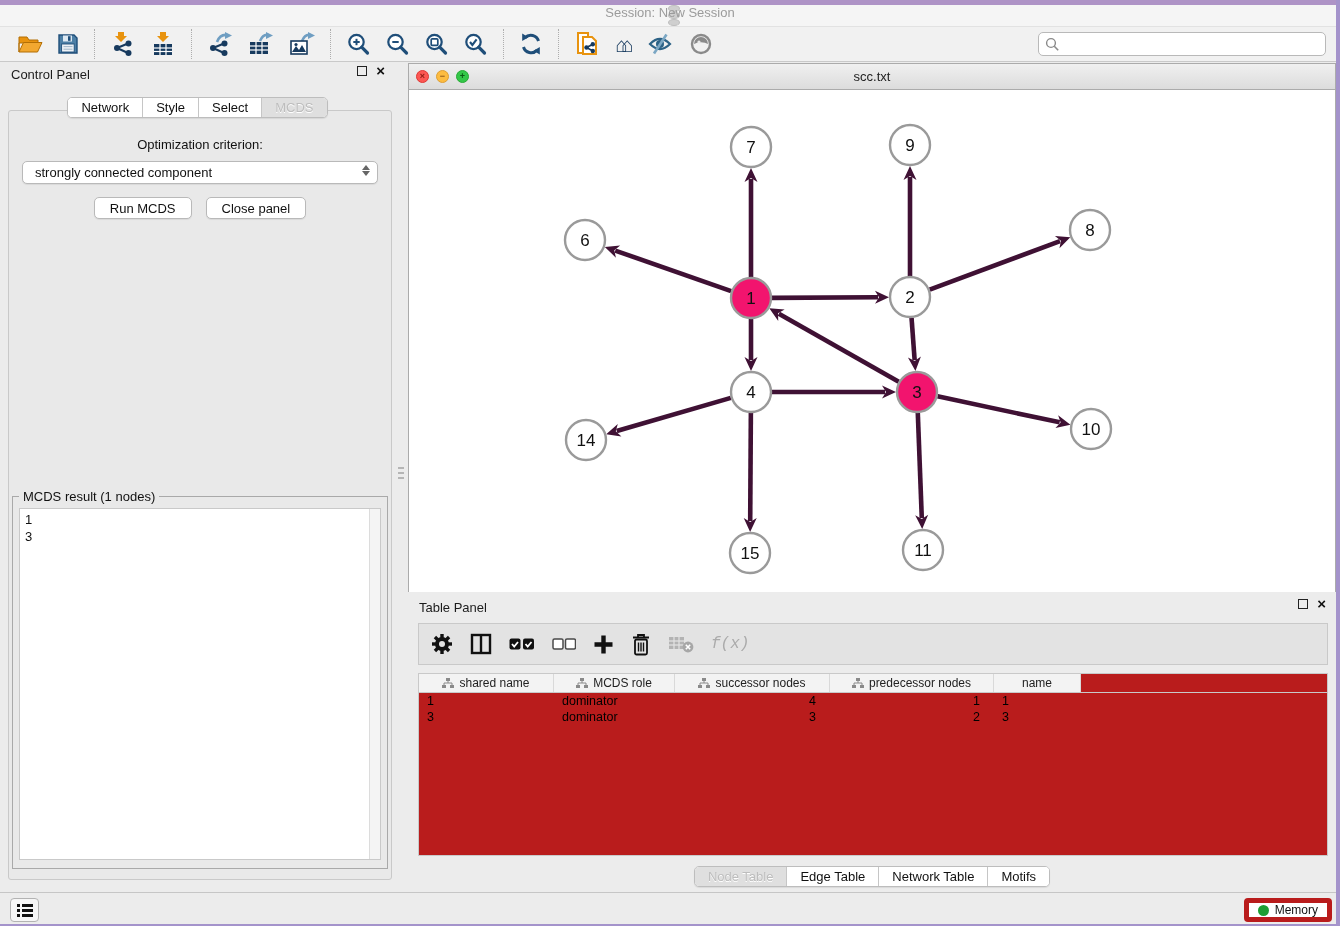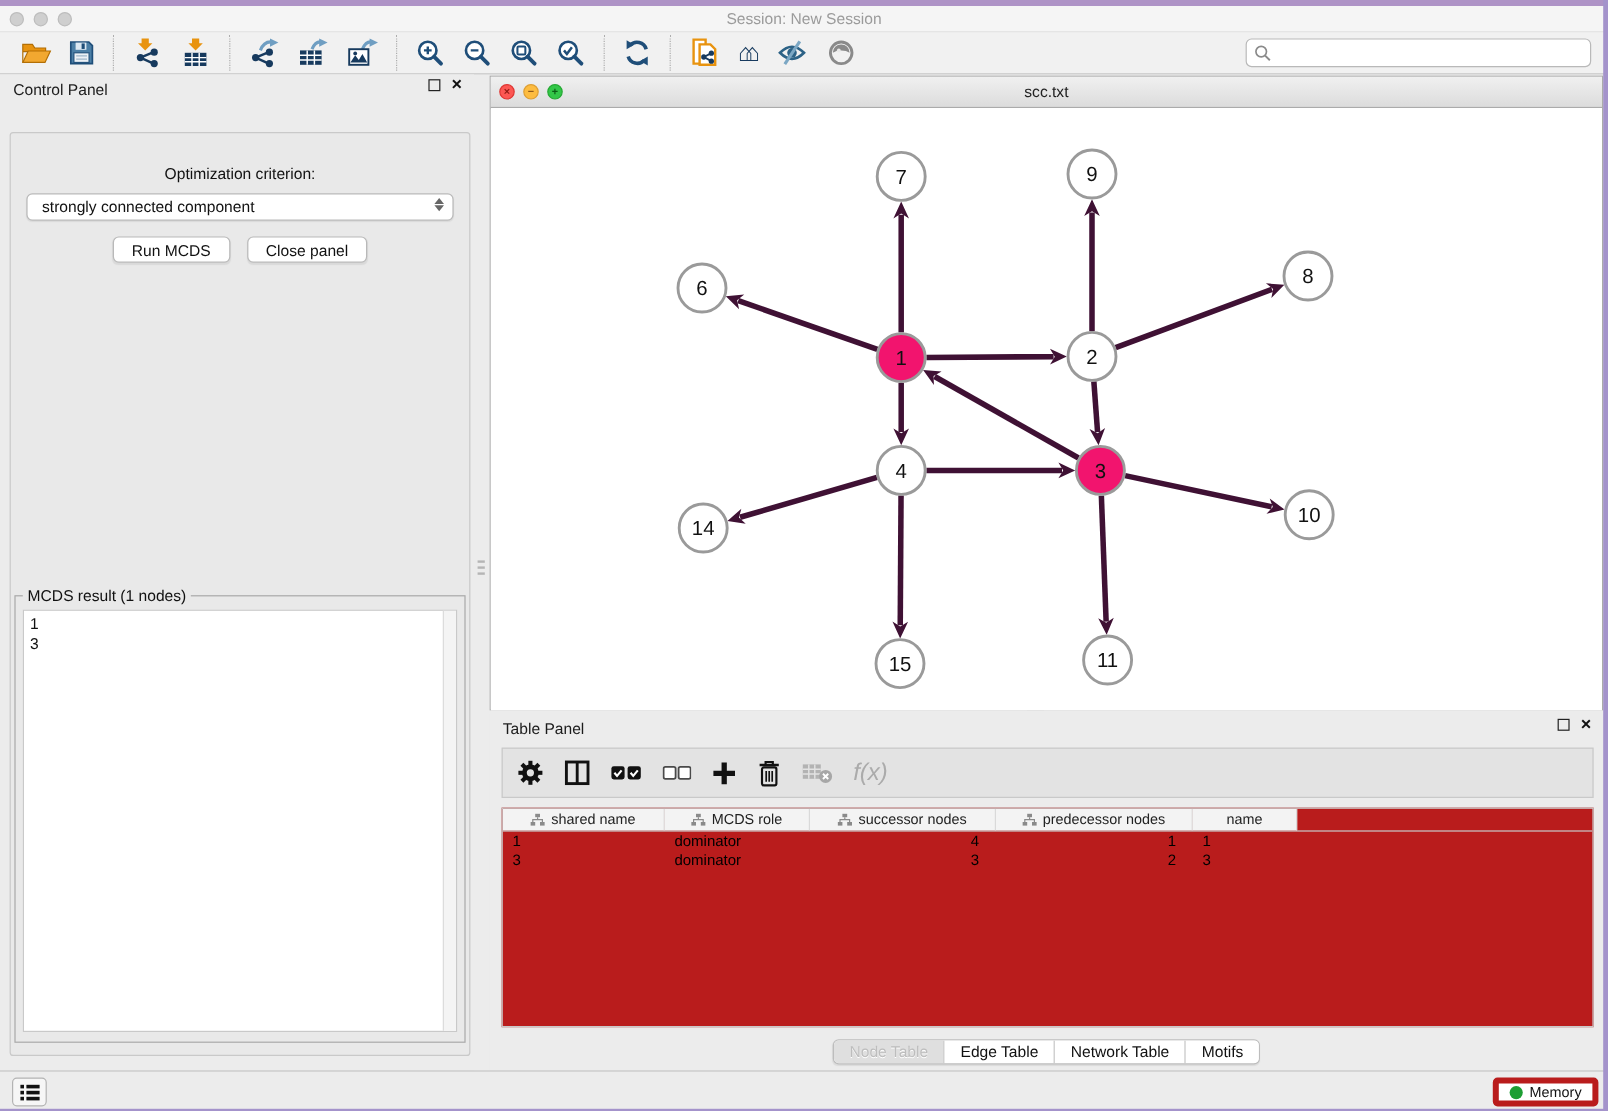--- a/index.html
+++ b/index.html
@@ -4,21 +4,21 @@
 <style>
   * { margin:0; padding:0; box-sizing:border-box; }
   html,body { width:1340px; height:926px; }
   body { font-family:"Liberation Sans", sans-serif; background:#ECECEC; position:relative; overflow:hidden; font-size:13px; color:#111; }
   .frame-strip { position:absolute; background:#AE93C6; z-index:50; }
   #strip-top { top:0; left:0; width:1340px; height:5px; }
   #strip-right { top:0; right:0; width:4px; height:926px; background:#A493CB; }
   #strip-bottom { bottom:0; left:0; width:1340px; height:2px; background:#A493CB; }
 
   
-  .titlebar { position:absolute; top:5px; left:0; width:1340px; height:22px; background:#F5F5F5; display:flex; align-items:center; border-bottom:1px solid #E2E2E2; }
+  .titlebar { position:absolute; top:5px; left:0; width:1340px; height:22px; background:#F5F5F5; display:flex; align-items:center; border-bottom:1px solid #E2E2E2;flex-direction:column; }
   .traffic { width:12px; height:12px; border-radius:50%; margin-left:8px; border:1px solid #BDBDBD; background:#CFCFCF; }
   .titlebar .title { position:absolute; left:0; right:0; text-align:center; color:#9B9B9B; font-size:13px; }
 
   
   .toolbar { position:absolute; top:27px; left:0; width:1340px; height:35px; background:#F1F1F1; border-bottom:1px solid #C9C9C9; display:flex; align-items:center; padding-left:10px; }
   .tool-btn { height:30px; display:flex; align-items:center; justify-content:center; padding:0 7px; cursor:default; }
   .tool-sep { width:1px; height:30px; border-left:1px dotted #ADADAD; margin:0 8px; }
   .houses-glyph { font-size:21px; font-weight:bold; color:#173A5E; letter-spacing:-7px; padding-right:7px; line-height:1; }
   .searchbox { position:absolute; right:14px; top:5px; width:288px; height:24px; background:#fff; border:1px solid #B9B9B9; border-radius:5px; display:flex; align-items:center; padding:0 6px; }
   .searchbox input { border:none; outline:none; flex:1; font-size:13px; margin-left:5px; font-family:"Liberation Sans",sans-serif; background:transparent; }
@@ -66,21 +66,21 @@
   .tl { width:13px; height:13px; border-radius:50%; margin-left:7px; font-size:9px; font-weight:bold; display:flex; align-items:center; justify-content:center; line-height:1; }
   .tl.red { background:#FC5753; border:1px solid #DF3734; color:#8F1A13; }
   .tl.yel { background:#FDBC40; border:1px solid #DE9F34; color:#90591B; }
   .tl.grn { background:#33C748; border:1px solid #27AA35; color:#0B5D15; }
   .net-canvas { position:absolute; top:27px; left:0; width:926px; height:501px; background:#fff; }
 
   
   .tpanel { position:absolute; top:595px; left:408px; width:928px; height:297px; background:#ECECEC; }
   .tp-toolbar { position:absolute; top:28px; left:10px; right:8px; height:42px; background:#E3E3E3; border:1px solid #C9C9C9; display:flex; align-items:center; padding-left:12px; gap:17px; }
   .tp-ic { display:flex; align-items:center; justify-content:center; }
-  .fx-label { font-family:Liberation Sans, sans-serif; font-style:italic; font-size:20px; color:#ABABAB; }
+  .fx-label { font-family:Liberation Mono, monospace; font-style:italic; font-size:16px; color:#ABABAB; }
   .tbl { position:absolute; top:78px; left:10px; right:8px; bottom:36px; background:#b91c1c; border:1px solid #C9C9C9; overflow:hidden; }
   .tbl-head { display:flex; height:19px; border-bottom:1px solid #C9C9C9; }
   .th { background:#F3F3F3; border-right:1px solid #D9D9D9; display:flex; align-items:center; justify-content:center; gap:5px; font-size:12px; color:#222; }
   .tbl-row { display:flex; height:16px; }
   .td { font-size:12.5px; color:#000; display:flex; align-items:center; }
   .tab-bar { position:absolute; bottom:5px; left:0; right:0; display:flex; justify-content:center; }
 
   
   .statusbar { position:absolute; top:892px; left:0; width:1340px; height:34px; background:#ECECEC; border-top:1px solid #C6C6C6; }
   .list-btn { position:absolute; left:10px; top:5px; width:29px; height:24px; background:#F6F6F6; border:1px solid #B3B3B3; border-radius:4px; display:flex; align-items:center; justify-content:center; }
@@ -248,20 +248,28 @@
   </div>
 </div>
 
 <div class="cpanel">
   <div class="panel-header">
     <span class="ph-title">Control Panel</span>
     <span class="ph-icons">
       <span class="float-icon"></span>
       <span class="close-x">×</span>
     </span>
+  </div>
+  <div class="cp-tabs">
+    <div class="segctl" id="cp-segctl">
+        <div class="seg">Network</div>
+        <div class="seg">Style</div>
+        <div class="seg">Select</div>
+        <div class="seg selected">MCDS</div>
+      </div>
   </div>
   <div class="cp-content">
     <div class="opt-label">Optimization criterion:</div>
     <div class="selectbox">
       <span>strongly connected component</span>
       <span class="stepper">
           <span class="up"></span>
           <span class="dn"></span>
         </span>
     </div>

